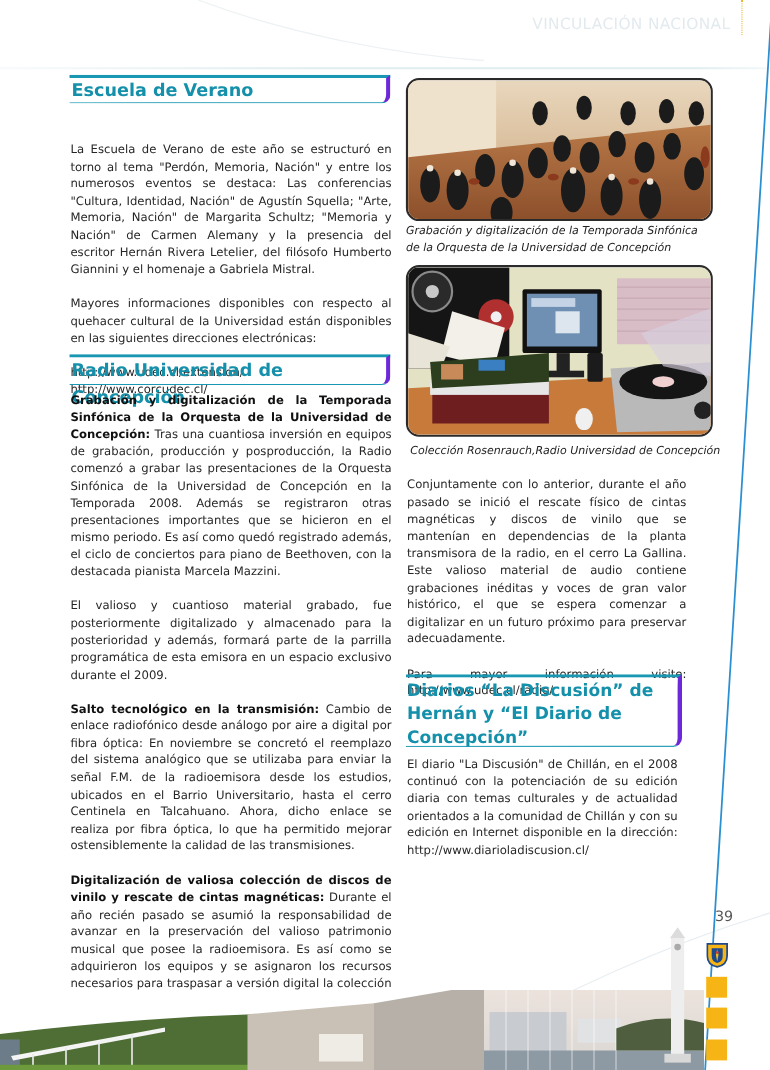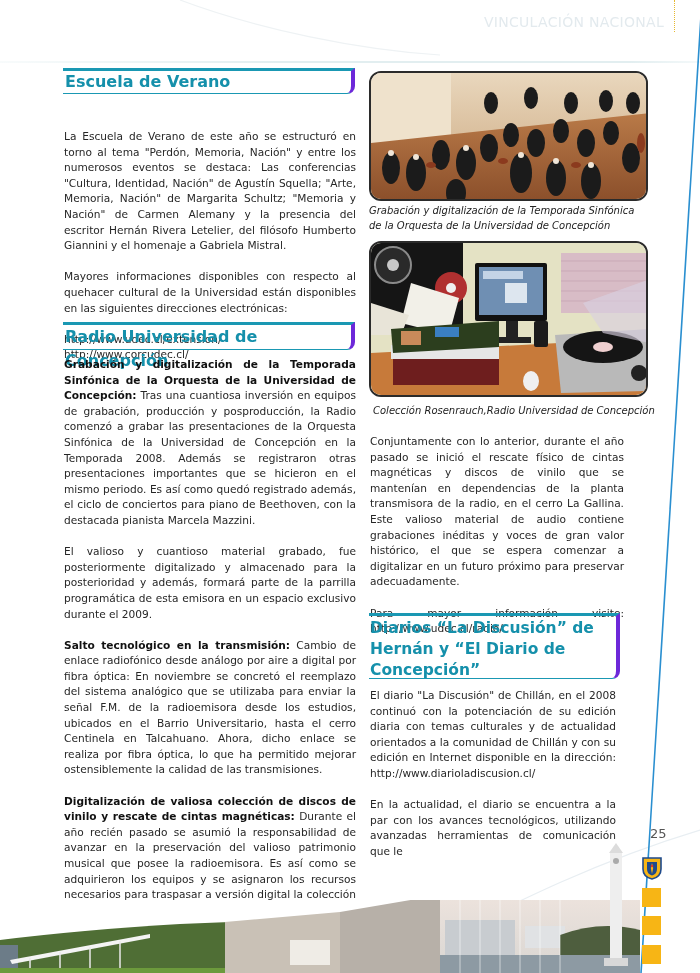--- a/index.html
+++ b/index.html
@@ -201,21 +201,20 @@
 </div>
 
 <div class="section-head" style="left:369px; top:613px; width:251px; height:66px; font-size:15.5px; line-height:21px; padding-left:1px; padding-top:2px;">
   <span>Diarios “La Discusión” de</span>
   <span>Hernán y “El Diario de</span>
   <span>Concepción”</span>
 </div>
 
 <div class="col" style="left:370px; top:688px; width:246px;">
   <p>El diario "La Discusión" de Chillán, en el 2008 continuó con la potenciación de su edición diaria con temas culturales y de actualidad orientados a la comunidad de Chillán y con su edición en Internet disponible en la dirección: http://www.diarioladiscusion.cl/</p>
-  <p class="last">En la actualidad, el diario se encuentra a la par con los avances tecnológicos, utilizando avanzadas herramientas de comunicación que le</p>
 </div>
 
 <svg class="bottom-strip" width="640" height="73" viewBox="0 0 640 73" style="left:0;top:900px;">
   <defs>
     <linearGradient id="sky" x1="0" y1="0" x2="0" y2="1">
         <stop offset="0" stop-color="#f6e9e2"></stop>
         <stop offset="1" stop-color="#d9d6d2"></stop>
       </linearGradient>
   </defs>
   <rect x="0" y="0" width="640" height="73" fill="#fff"></rect>
@@ -252,21 +251,21 @@
     </g>
 </svg>
 
 <svg width="40" height="130" viewBox="0 0 40 130" style="position:absolute;left:596px;top:843px;">
   <rect x="14" y="10" width="12" height="110" fill="#eeeeee"></rect>
   <polygon points="13,10 20,0 27,10" fill="#dcdcdc"></polygon>
   <circle cx="20" cy="18" r="3" fill="#aaa"></circle>
   <rect x="8" y="115" width="24" height="8" fill="#d8d8d8"></rect>
 </svg>
 
-<div class="page-number">25</div>
+<div class="page-number">39</div>
 <svg class="crest" viewBox="0 0 20 23">
   <path d="M1 1 H19 V12 Q19 20 10 22 Q1 20 1 12 Z" fill="#f7b515" stroke="#1e4a8c" stroke-width="1.6"></path>
   <path d="M5 5 H15 V12 Q15 17 10 18.5 Q5 17 5 12 Z" fill="#1e4a8c"></path>
   <path d="M10 6 L11.2 11 L10 17 L8.8 11 Z" fill="#f7b515"></path>
   <circle cx="10" cy="9" r="1.3" fill="#d83a2a"></circle>
 </svg>
 <div class="sq" style="top:888px;"></div>
 <div class="sq" style="top:916px;"></div>
 <div class="sq" style="top:945px;"></div>
 

